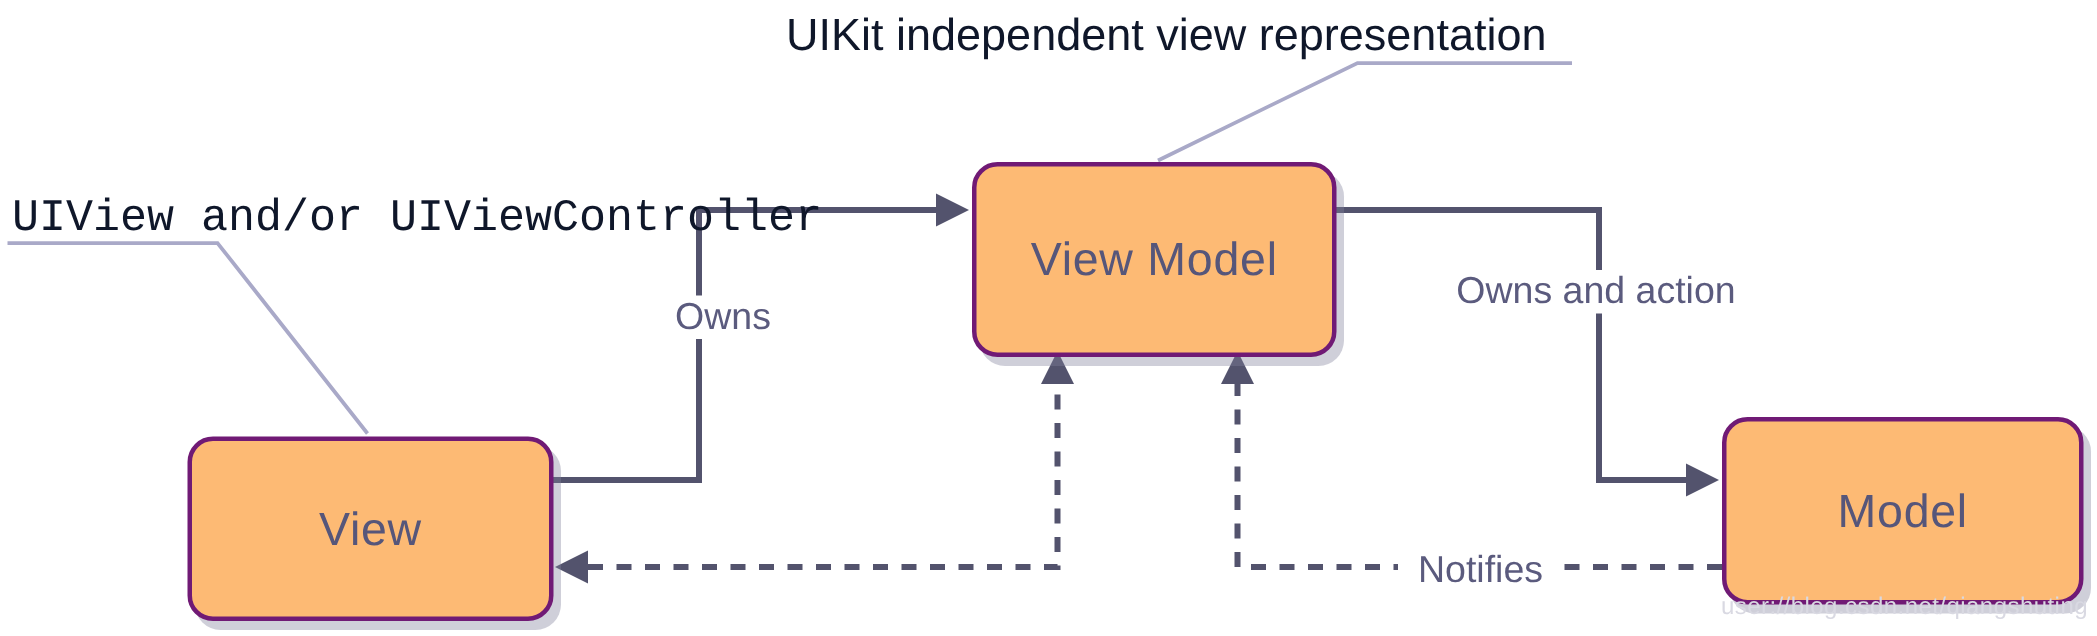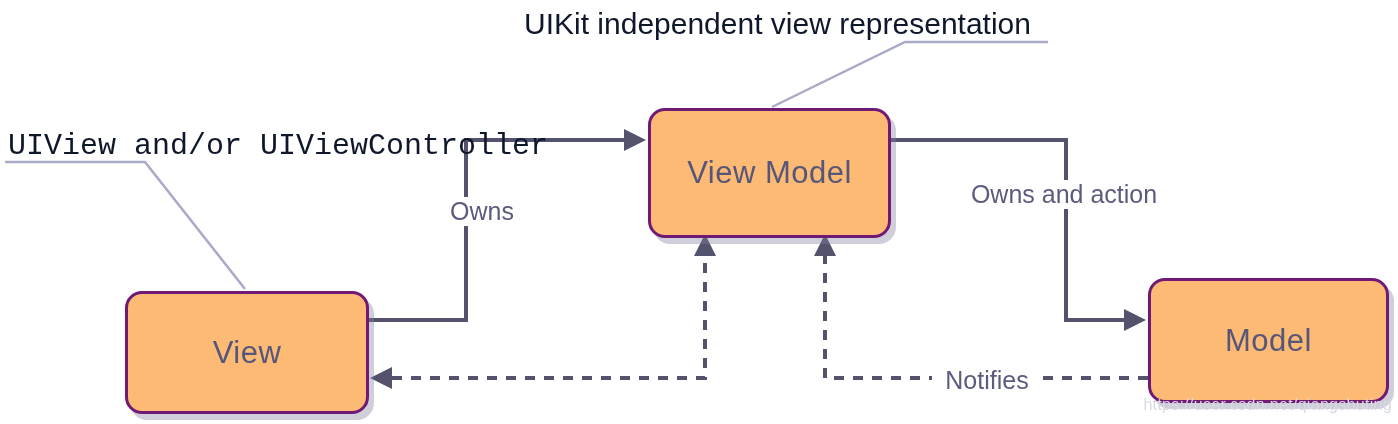--- a/index.html
+++ b/index.html
@@ -108,15 +108,15 @@
   </div>
 
   <div class="node" id="node-view-model">
     <span class="node-label">View Model</span>
   </div>
 
   <div class="node" id="node-model">
     <span class="node-label">Model</span>
   </div>
 
-  <div id="watermark">https://user.csdn.net/qiangshuting</div>
+  <div id="watermark">user://blog.csdn.net/qiangshuting</div>
 
 </div>
 
 </body></html>

